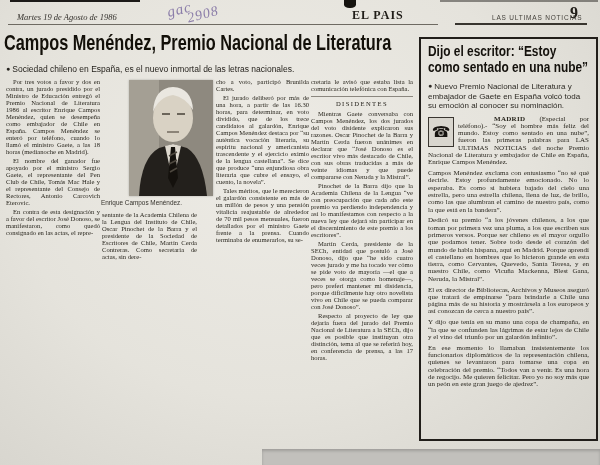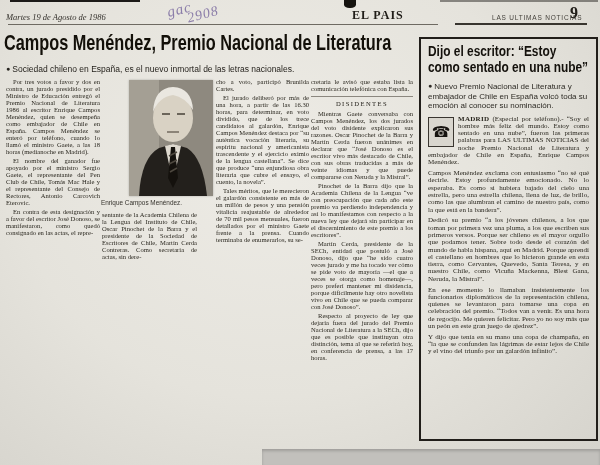--- a/index.html
+++ b/index.html
@@ -4,21 +4,21 @@
 <style>
   html,body{margin:0;padding:0;}
   body{width:600px;height:465px;overflow:hidden;background:#b7b4ae;font-family:"Liberation Serif",serif;}
   .scan{position:relative;width:600px;height:465px;background:radial-gradient(ellipse at 45% 35%, #edebe5 0%, #e5e3dc 55%, #d5d3cc 100%);}
   
   .mark-top-left{position:absolute;left:10px;top:0;width:130px;height:2px;background:#1c1a18;}
   .mark-top-mid{position:absolute;left:344px;top:0;width:12px;height:8px;background:#15130f;border-radius:0 0 45% 45%;}
   .mark-top-right{position:absolute;left:440px;top:0;width:158px;height:2px;background:rgba(40,38,34,.5);}
   .bottom-band{position:absolute;left:262px;top:449px;width:338px;height:16px;background:#c2c0bc;box-shadow:inset 0 2px 3px rgba(0,0,0,.18);}
   
-  .date{position:absolute;left:6px;top:12px;font-style:italic;font-size:8.5px;color:#34312c;}
+  .date{position:absolute;left:17px;top:12px;font-style:italic;font-size:8.5px;color:#34312c;}
   .handwritten{position:absolute;left:168px;top:-2px;font-style:italic;color:#8b7da9;font-size:15px;transform:rotate(-14deg);letter-spacing:1px;}
   .handwritten .hw2{display:block;margin:-6px 0 0 18px;font-size:14px;}
   .section-name{position:absolute;left:352px;top:8px;font-weight:bold;font-size:12px;letter-spacing:1px;color:#201d18;}
   .paper-name{position:absolute;left:492px;top:14px;font-family:"Liberation Sans",sans-serif;font-size:6.5px;letter-spacing:.8px;color:#45423c;}
   .page-num{position:absolute;left:570px;top:4px;font-weight:bold;font-size:16px;color:#211e19;}
   .rule-left{position:absolute;left:8px;top:24px;width:430px;height:1px;background:#6e6a62;}
   .rule-right{position:absolute;left:455px;top:23px;width:132px;height:2px;background:#38352f;}
   
   .headline{position:absolute;left:4px;top:30px;font-family:"Liberation Sans",sans-serif;font-weight:bold;font-size:22px;white-space:nowrap;transform:scaleX(.74);transform-origin:0 0;color:#131009;}
   .dek{position:absolute;left:6px;top:64px;width:350px;font-family:"Liberation Sans",sans-serif;font-size:8.5px;color:#26231e;}
@@ -34,21 +34,21 @@
   .subhead{text-align:center;text-indent:0 !important;font-size:6.6px;letter-spacing:1.4px;margin:4px 0 3px !important;padding-top:3px;border-top:1px solid #8b877f;color:#23201a;}
   
   .photo{position:absolute;left:129px;top:80px;width:84px;height:116px;box-shadow:0 0 2px rgba(0,0,0,.25);}
   .caption{position:absolute;left:101px;top:199px;width:116px;font-family:"Liberation Sans",sans-serif;font-size:6.4px;color:#36332d;}
   
   .sidebar{position:absolute;left:419px;top:37px;width:179px;height:404px;border:2px solid #211e1a;box-sizing:border-box;padding:4px 7px 4px;overflow:hidden;}
   .sb-title{font-family:"Liberation Sans",sans-serif;font-weight:bold;font-size:14px;line-height:16px;white-space:nowrap;transform:scaleX(.85);transform-origin:0 0;color:#14110c;}
   .sb-dek{margin-top:6px;font-family:"Liberation Sans",sans-serif;font-size:8px;line-height:9.5px;color:#2d2a24;}
   .sb-body{margin-top:5px;font-size:7px;line-height:7.3px;text-align:justify;color:#2a271f;}
   .sb-body p{margin:0 0 3.5px;}
-  .sb-body b{letter-spacing:.3px;}
+  .sb-body b{letter-spacing:.3px;margin-left:36px;}
   .phone-box{float:left;width:24px;height:28px;border:1px solid #3a3630;background:#d9d6ce;text-align:center;line-height:28px;font-size:15px;margin:1px 4px 1px 0;color:#16130f;}
 </style>
 </head>
 <body>
 
 <div class="scan">
 
   <div class="mark-top-left"></div>
   <div class="mark-top-mid"></div>
   <div class="mark-top-right"></div>
@@ -109,26 +109,27 @@
     <p>Mientras Gaete conversaba con Campos Menéndez, los dos jurados del voto disidente explicaron sus razones. Oscar Pinochet de la Barra y Martín Cerda fueron unánimes en declarar que “José Donoso es el escritor vivo más destacado de Chile, con sus obras traducidas a más de veinte idiomas y que puede compararse con Neruda y la Mistral”.</p>
     <p>Pinochet de la Barra dijo que la Academia Chilena de la Lengua “ve con preocupación que cada año este premio va perdiendo independencia y así lo manifestamos con respecto a la nueva ley que dejará sin participar en el discernimiento de este premio a los escritores”.</p>
     <p>Martín Cerda, presidente de la SECh, entidad que postuló a José Donoso, dijo que “he sido cuatro veces jurado y me ha tocado ver cómo se pide voto de mayoría —el que a veces se otorga como homenaje—, pero preferí mantener mi disidencia, porque difícilmente hay otro novelista vivo en Chile que se pueda comparar con José Donoso”.</p>
     <p>Respecto al proyecto de ley que dejaría fuera del jurado del Premio Nacional de Literatura a la SECh, dijo que es posible que instituyan otra distinción, tema al que se referirá hoy, en conferencia de prensa, a las 17 horas.</p>
   </div>
 
   <div class="sidebar">
     <div class="sb-title">Dijo el escritor: “Estoy</div>
     <div class="sb-title">como sentado en una nube”</div>
     <div class="sb-dek">
-      <span class="bullet">●</span><span>Nuevo Premio Nacional de Literatura y embajador de Chile en España volcó toda su emoción al conocer su nominación.</span>
+      <span class="bullet">●</span><span>Nuevo Premio Nacional de Literatura y embajador de Gaete en España volcó toda su emoción al conocer su nominación.</span>
     </div>
     <div class="sb-body">
       <p>
         <span class="phone-box">☎</span><b>MADRID</b><span> (Especial por teléfono).- “Soy el hombre más feliz del mundo. Estoy como sentado en una nube”, fueron las primeras palabras para LAS ULTIMAS NOTICIAS del noche Premio Nacional de Literatura y embajador de Chile en España, Enrique Campos Menéndez.</span>
       </p>
       <p>Campos Menéndez exclama con entusiasmo “no sé qué decirle. Estoy profundamente emocionado. No lo esperaba. Es como si hubiera bajado del cielo una estrella, pero una estrella chilena, llena de luz, de brillo, como las que alumbran el camino de nuestro país, como la que está en la bandera”.</p>
       <p>Dedicó su premio “a los jóvenes chilenos, a los que toman por primera vez una pluma, a los que escriben sus primeros versos. Porque ser chileno es el mayor orgullo que podamos tener. Sobre todo desde el corazón del mundo de habla hispana, aquí en Madrid. Porque aprendí el castellano en hombres que lo hicieron grande en esta tierra, como Cervantes, Quevedo, Santa Teresa, y en nuestro Chile, como Vicuña Mackenna, Blest Gana, Neruda, la Mistral”.</p>
+      <p>El ex director de Bibliotecas, Archivos y Museos aseguró que tratará de empinarse “para brindarle a Chile una página más de su historia y mostrársela a los europeos y así conozcan de cerca a nuestro país”.</p>
+      <p>Y dijo que tenía en su mano una copa de champaña, en “la que se confunden las lágrimas de estar lejos de Chile y el vino del triunfo por un galardón infinito”.</p>
       <p>En ese momento lo llamaban insistentemente los funcionarios diplomáticos de la representación chilena, quienes se levantaron para tomarse una copa en celebración del premio. “Todos van a venir. Es una hora de regocijo. Me quieren felicitar. Pero yo no soy más que un peón en este gran juego de ajedrez”.</p>
-      <p>Y dijo que tenía en su mano una copa de champaña, en “la que se confunden las lágrimas de estar lejos de Chile y el vino del triunfo por un galardón infinito”.</p>
     </div>
   </div>
 
 </div>
 
 </body></html>

